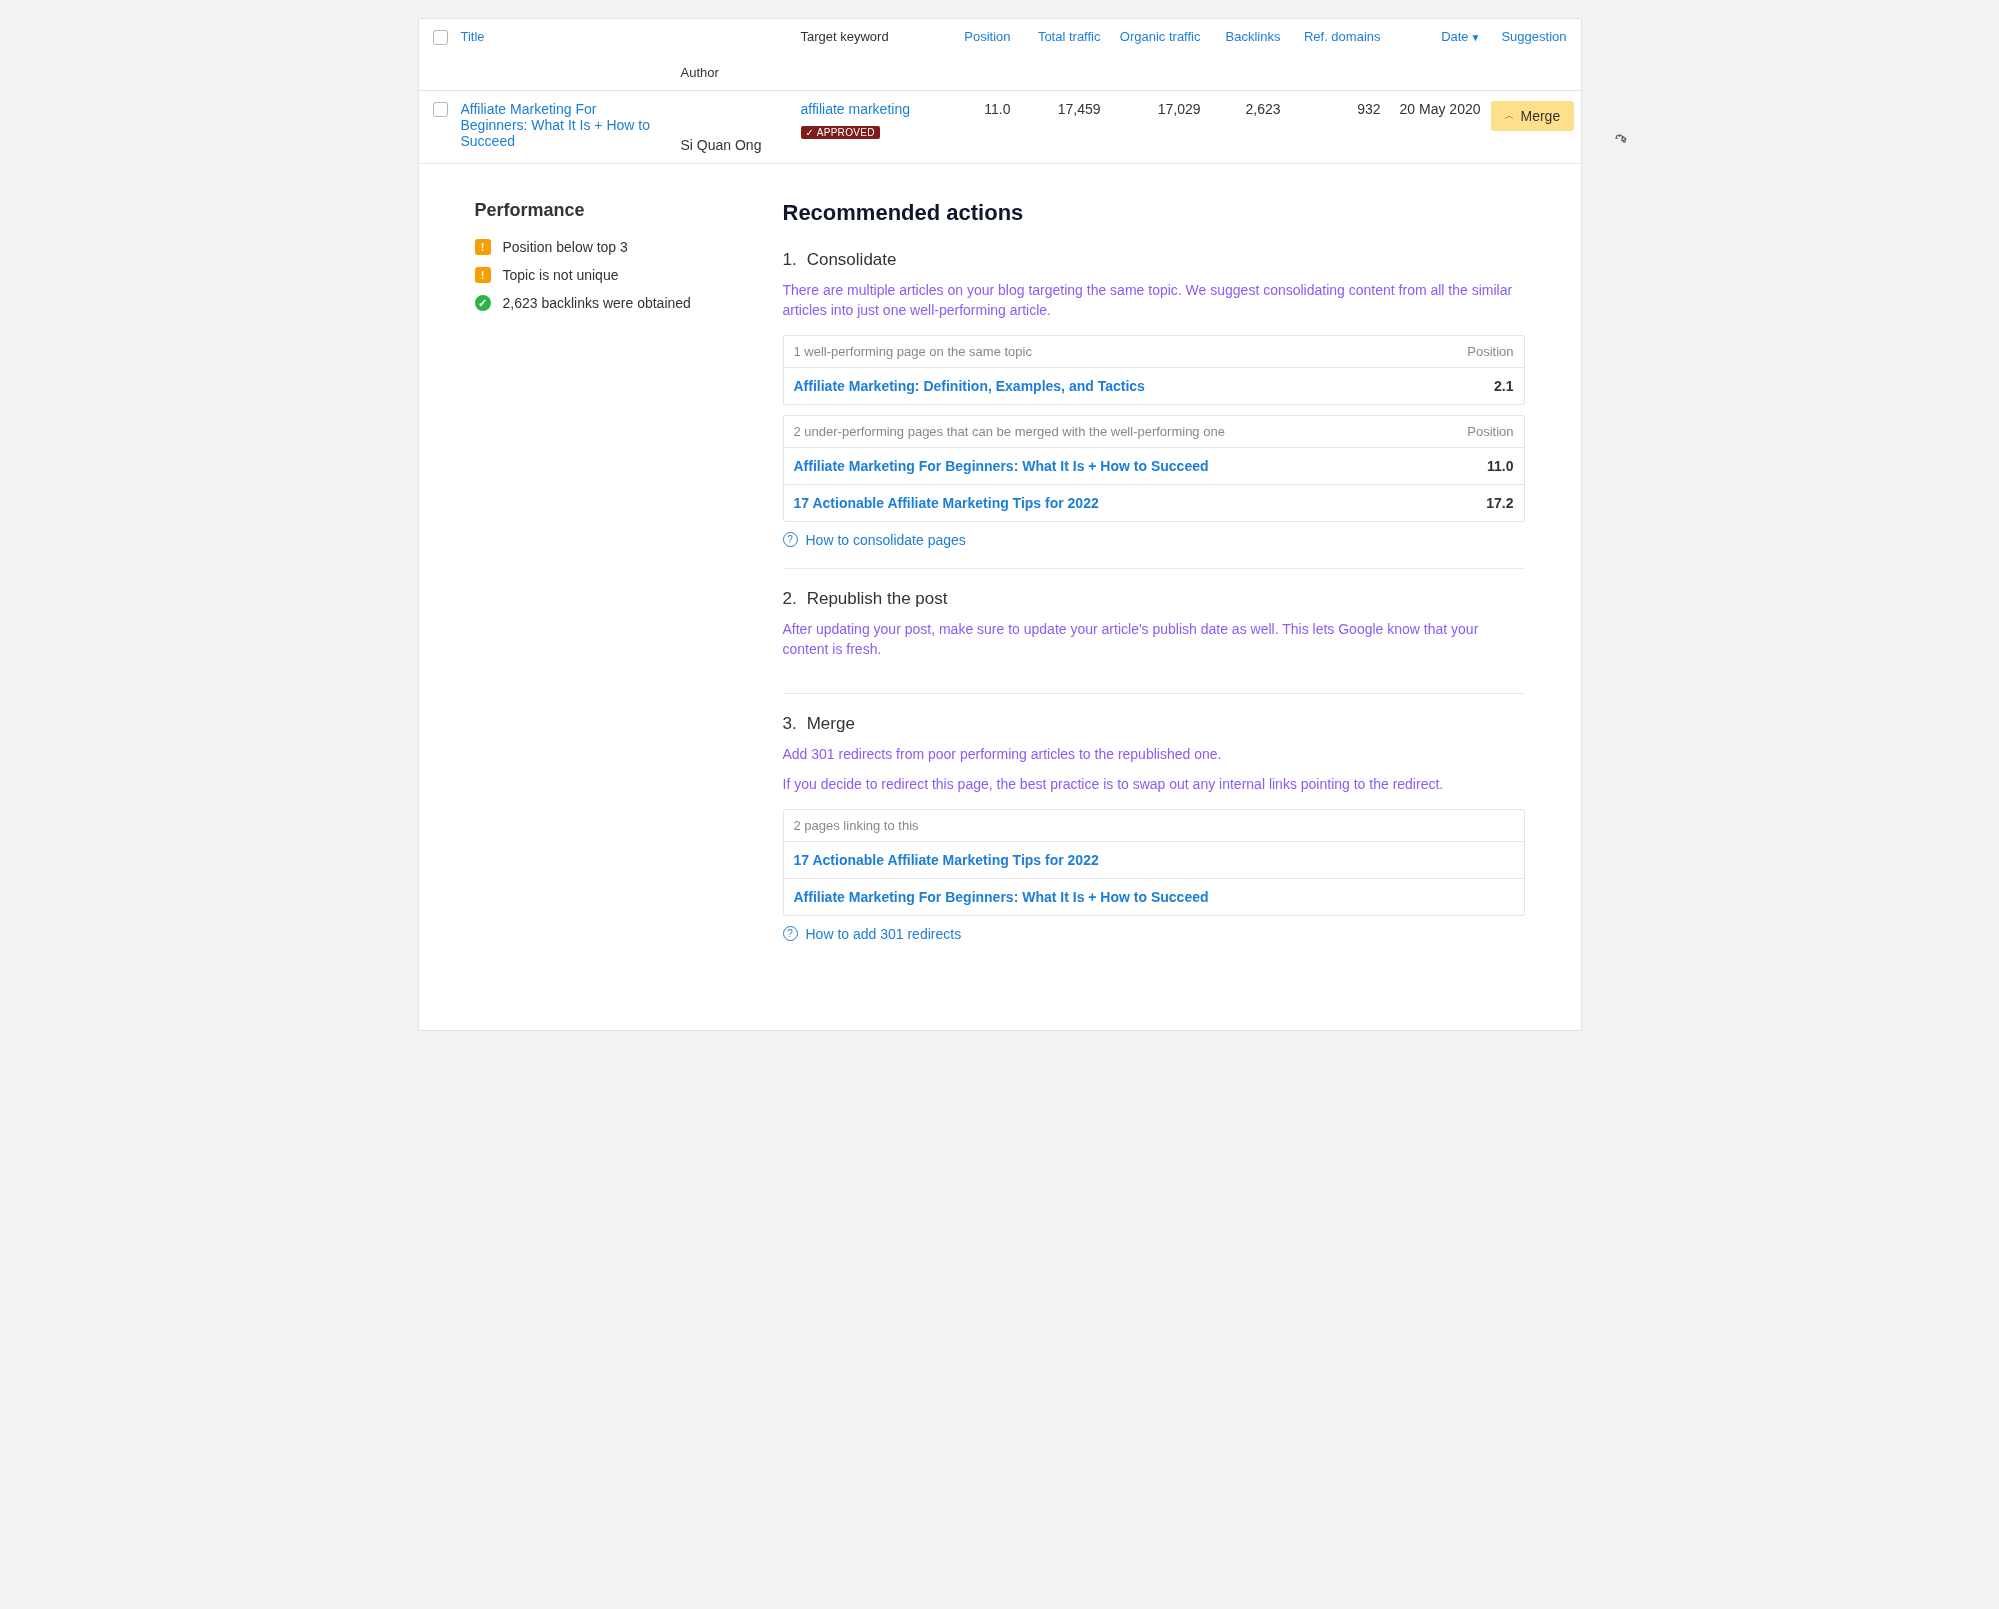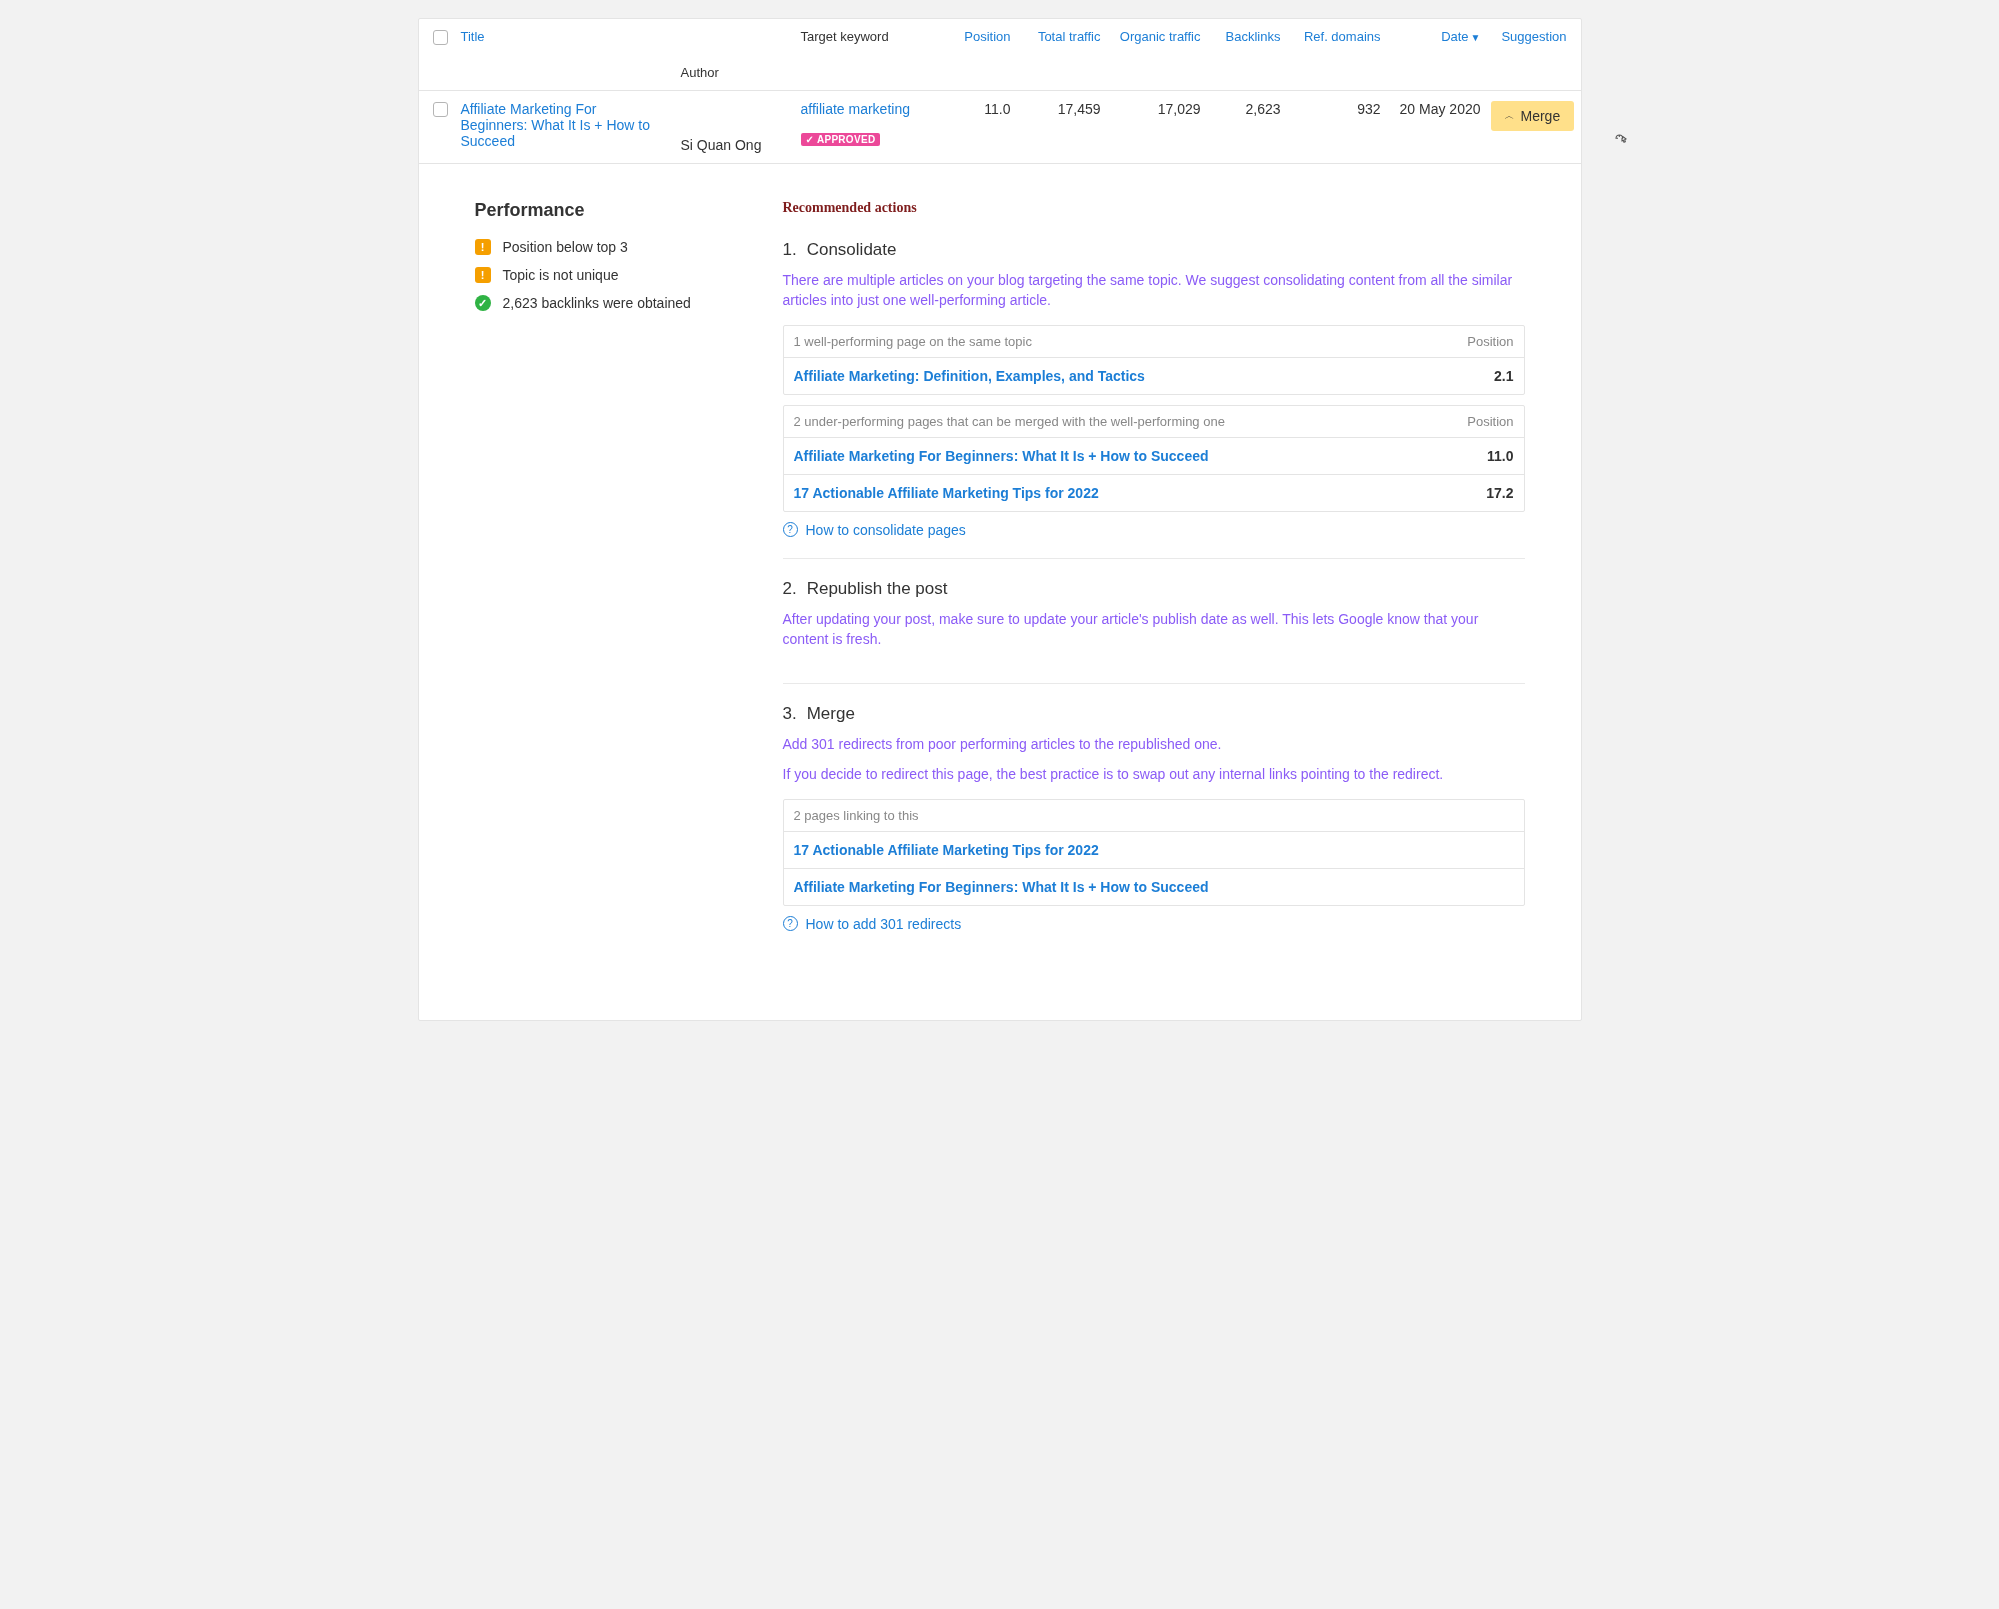--- a/index.html
+++ b/index.html
@@ -44,28 +44,27 @@
     border: 1px solid #b5b5b5;
     border-radius: 3px;
     appearance: none;
     background: #fff;
     cursor: pointer;
     position: relative;
     top: 1px;
   }
   .badge-approved {
     display: inline-block;
-    background: #ec4899;
+    background: #7f1d1d;
     color: #fff;
     font-size: 10px;
     padding: 1px 5px;
     border-radius: 2px;
-    margin-top: 16px;
+    margin-top: 9px;
     letter-spacing: .3px;
-    font-weight: bold;
   }
   .merge-btn {
     display: inline-flex;
     align-items: center;
     gap: 6px;
     background: #ffe08a;
     border: none;
     border-radius: 3px;
     padding: 7px 14px;
     font-size: 14px;
@@ -100,21 +99,21 @@
     display:flex; align-items:center; justify-content:center;
   }
   .ic-ok {
     width:16px; height:16px; flex:none;
     background:#2fb344; border-radius:50%;
     color:#fff; font-size:11px; font-weight:700;
     display:flex; align-items:center; justify-content:center;
   }
 
   .rec-col { flex: 1; }
-  .h-rec { font-size: 14px; font-weight:700; margin-bottom: 24px; color:#7f1d1d;font-family:Liberation Serif, serif;}
+  .h-rec { font-size: 22px; font-weight:700; margin-bottom: 24px; color:#0f172a;}
   .action-block { margin-bottom: 20px; padding-bottom: 20px; }
   .action-block.div { border-bottom:1px solid #e9e9e9; }
   .action-title { display:flex; gap:10px; align-items:baseline; margin-bottom:10px;}
   .action-num { font-size:17px; color:#333;}
   .action-name { font-size:17px; color:#333;}
   .action-desc { font-size:14px; color:#8b5cf6; line-height:1.45; margin-bottom:14px;}
   .action-desc + .action-desc { margin-top:-4px; }
 
   .mini-table {
     border:1px solid #e4e4e4; border-radius:2px;

